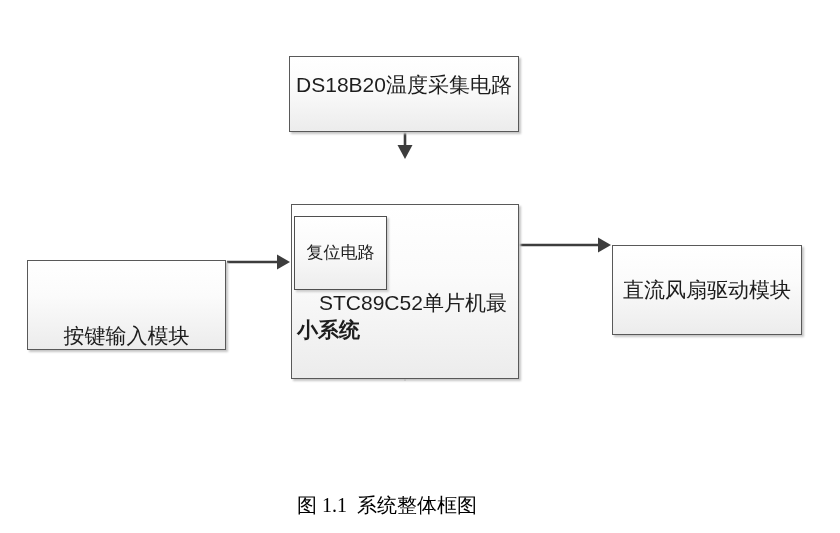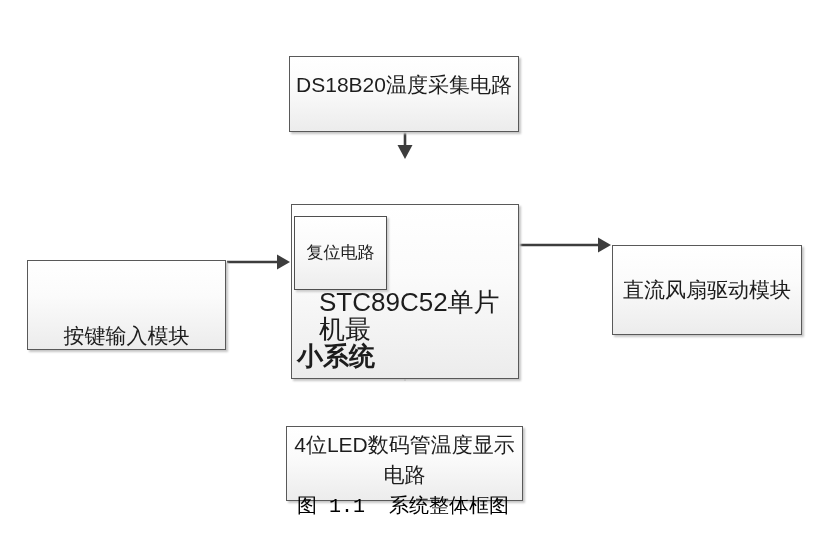--- a/index.html
+++ b/index.html
@@ -57,30 +57,30 @@
     display: flex;
     align-items: center;
     justify-content: center;
     font-size: 17px;
   }
   .subbox-reset   { left: 2px;   top: 11px; width: 93px; height: 74px; }
   .subbox-crystal { left: 133px; top: 10px; width: 94px; height: 71px; }
   .mcu-label {
     position: absolute;
     left: 5px; top: 84px; width: 216px;
-    font-size: 26px;
+    font-size: 21px;
     line-height: 27px;
     text-align: left;
   }
   .mcu-label .line1 { display: block; padding-left: 22px; }
   .mcu-label .line2 { display: block; font-weight: bold; }
   .caption {
     position: absolute;
     left: 297px; top: 492px;
-    font-family: Liberation Mono, monospace;
+    font-family: Liberation Serif, serif;
     font-size: 20px;
     color: #000000;
     white-space: pre;
   }
 </style>
 </head>
 <body>
 
 <div class="canvas">
 
@@ -118,20 +118,16 @@
   </div>
 
   <div class="box box-keys">
     <span>按键输入模块</span>
   </div>
 
   <div class="box box-fan">
     <span>直流风扇驱动模块</span>
   </div>
 
-  <div class="box box-display">
-    <span class="line">4位LED数码管温度显示</span>
-    <span class="line">电路</span>
-  </div>
 
   <div class="caption">图 1.1  系统整体框图</div>
 
 </div>
 
 </body></html>

